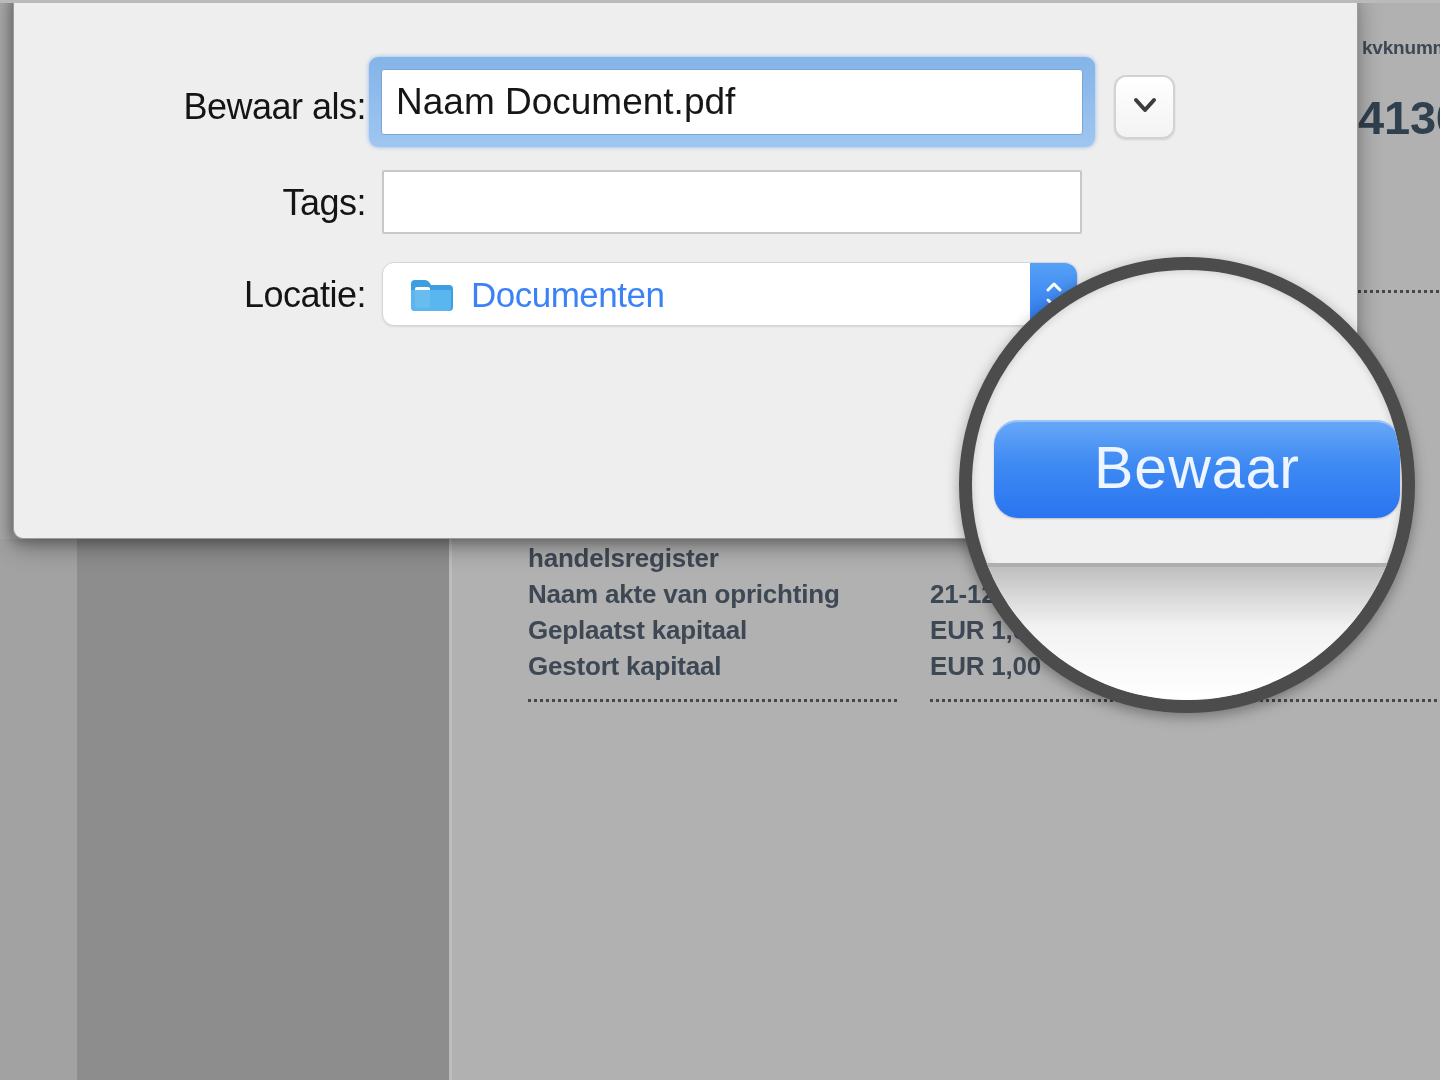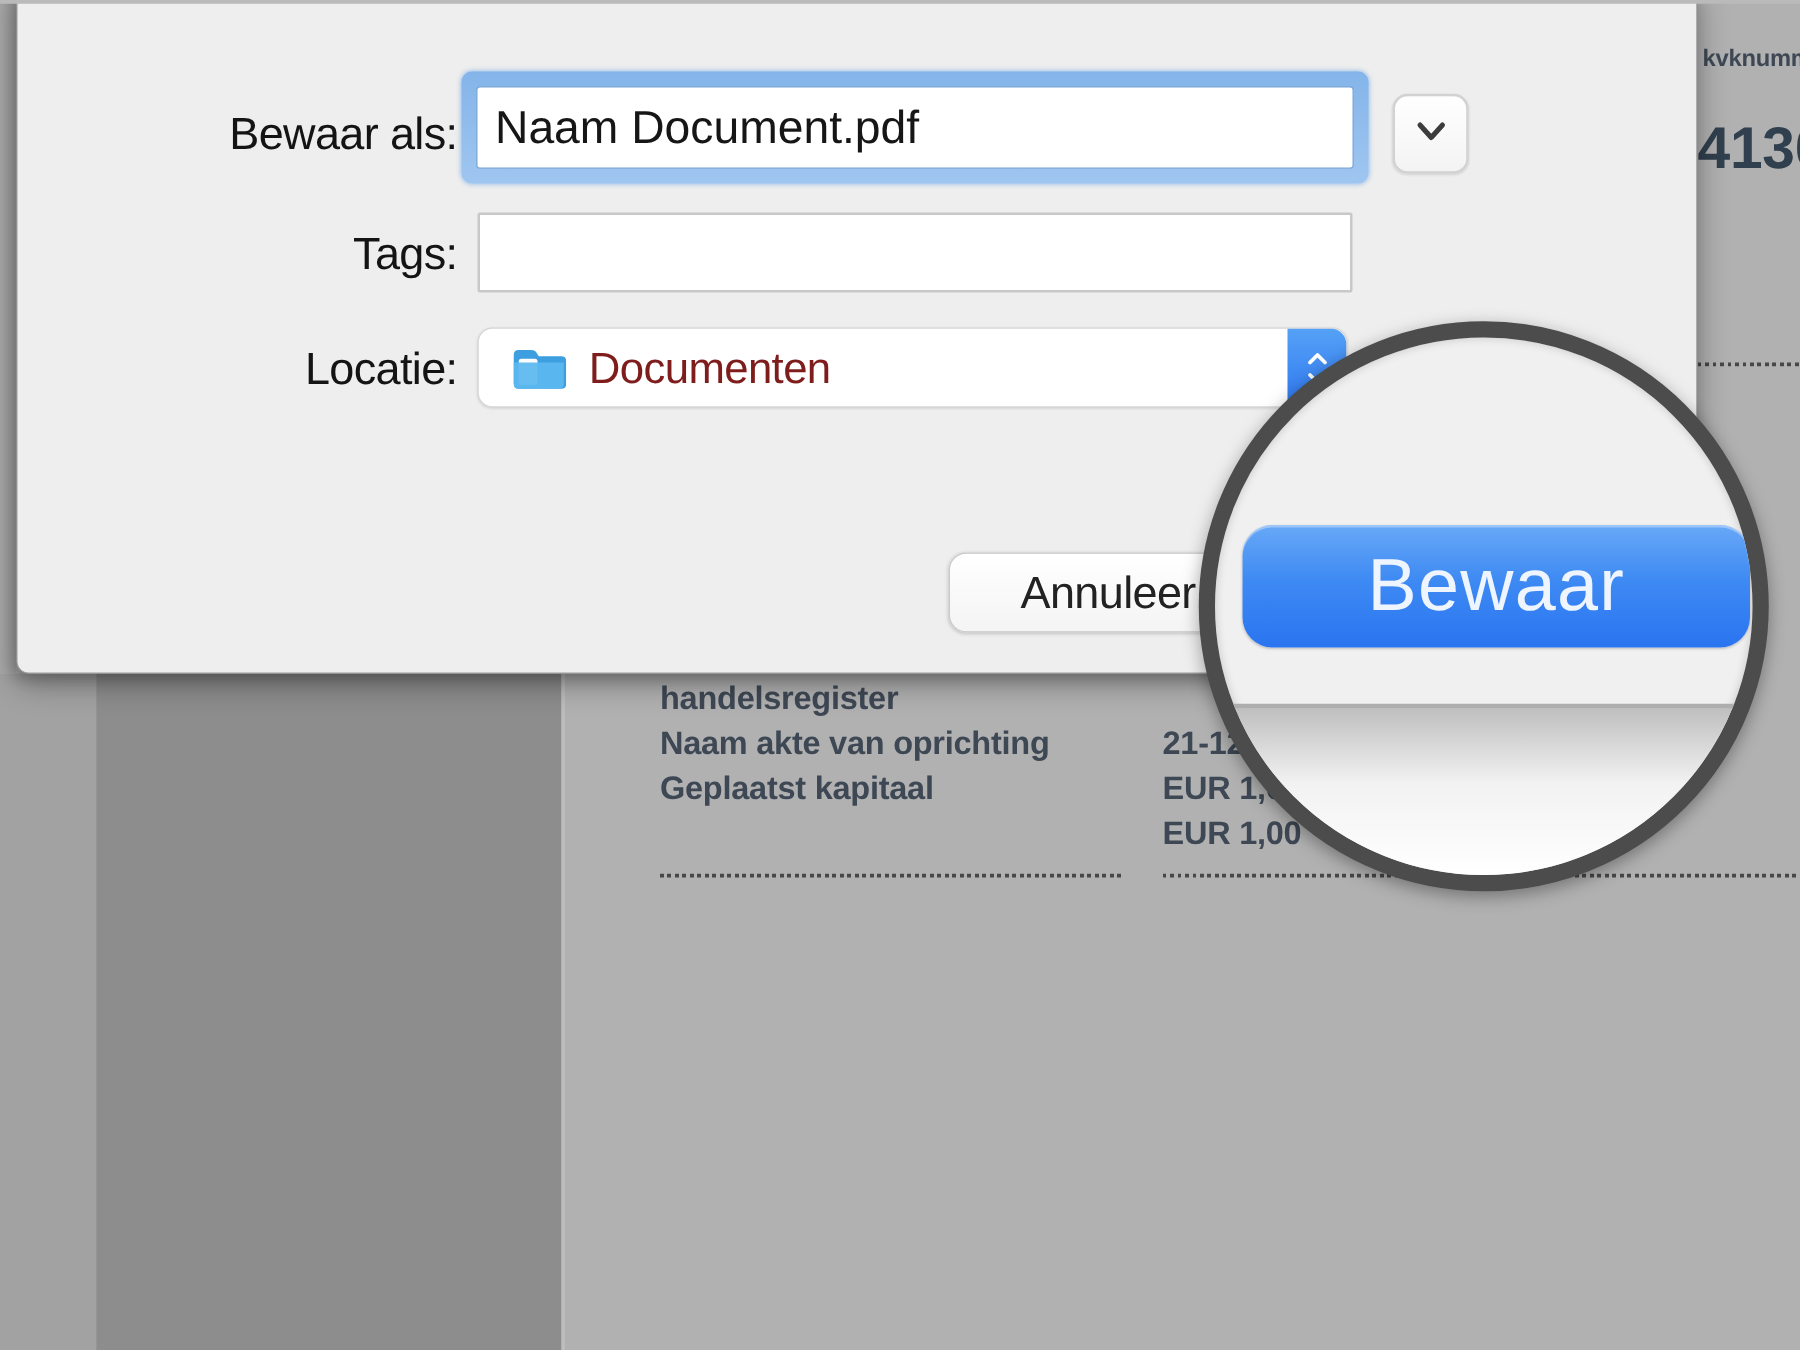--- a/index.html
+++ b/index.html
@@ -47,21 +47,21 @@
     display:flex; align-items:center; justify-content:center;
     box-shadow:0 1px 2px rgba(0,0,0,.12); cursor:pointer; }
   .tags-input { position:absolute; left:368px; top:182px; width:700px; height:64px;
     border:2px solid #c8c8c8; border-radius:2px; background:#fff;
     font-family:"Liberation Sans",sans-serif; font-size:34px; color:#161616;
     padding:0 14px; outline:none; }
   .loc-popup { left:368px; top:274px; width:696px; height:64px; border-radius:12px;
     background:#fff; border:1px solid #d6d6d6; box-shadow:0 1px 2px rgba(0,0,0,.10);
     cursor:pointer; }
   .loc-value { position:absolute; left:88px; top:0; height:64px; line-height:64px;
-    font-size:35px; color:#7f1d1d; letter-spacing:-0.5px; }
+    font-size:35px; color:#3b82f6; letter-spacing:-0.5px; }
   .loc-cap { position:absolute; right:0; top:0; width:47px; height:64px;
     border-radius:0 12px 12px 0;
     background:linear-gradient(#55a1f6,#2d77f0);
     display:flex; flex-direction:column; align-items:center; justify-content:center; gap:6px; }
   .folder-wrap { position:absolute; left:26px; top:13px; width:44px; height:38px; }
   .cancel-btn { left:745px; top:454px; width:227px; height:64px; border-radius:14px;
     background:linear-gradient(#ffffff,#f4f4f4); border:1px solid #c9c9c9;
     box-shadow:0 1px 3px rgba(0,0,0,.18);
     font-size:36px; color:#222; text-align:center; line-height:62px;
     letter-spacing:-0.5px; text-indent:28px; cursor:pointer; }
@@ -91,20 +91,21 @@
 <div class="canvas">
 
   <div class="abs backdrop-left-band z-doc"></div>
   <div class="abs backdrop-left-low z-doc"></div>
   <div class="abs dark-column z-doc"></div>
 
   <div class="abs doc-rows doc-text z-doc">
     <div>handelsregister</div>
     <div>Naam akte van oprichting</div>
     <div>Geplaatst kapitaal</div>
+    <div>Gestort kapitaal</div>
   </div>
   <div class="abs doc-vals doc-text z-doc">
     <div>&nbsp;</div>
     <div>21-12-2012</div>
     <div>EUR 1,00</div>
     <div>EUR 1,00</div>
   </div>
   <div class="abs dotline dot-left z-doc"></div>
   <div class="abs dotline dot-right z-doc"></div>
 
@@ -142,21 +143,20 @@
       <span class="loc-cap">
         <svg width="20" height="11" viewBox="0 0 20 11">
           <polyline points="4,9 10,3 16,9" fill="none" stroke="#ffffff" stroke-width="3" stroke-linecap="round" stroke-linejoin="round"></polyline>
         </svg>
         <svg width="20" height="11" viewBox="0 0 20 11">
           <polyline points="4,2 10,8 16,2" fill="none" stroke="#ffffff" stroke-width="3" stroke-linecap="round" stroke-linejoin="round"></polyline>
         </svg>
       </span>
     </div>
 
-    <div class="abs cancel-btn">Annuleer</div>
   </div>
 
   <div class="abs magnifier z-mag">
     <div class="mag-save-btn">Bewaar</div>
     <div class="mag-dialog-edge"></div>
     <div class="mag-page"></div>
   </div>
 
   <div class="abs top-cut-line"></div>
 </div>

